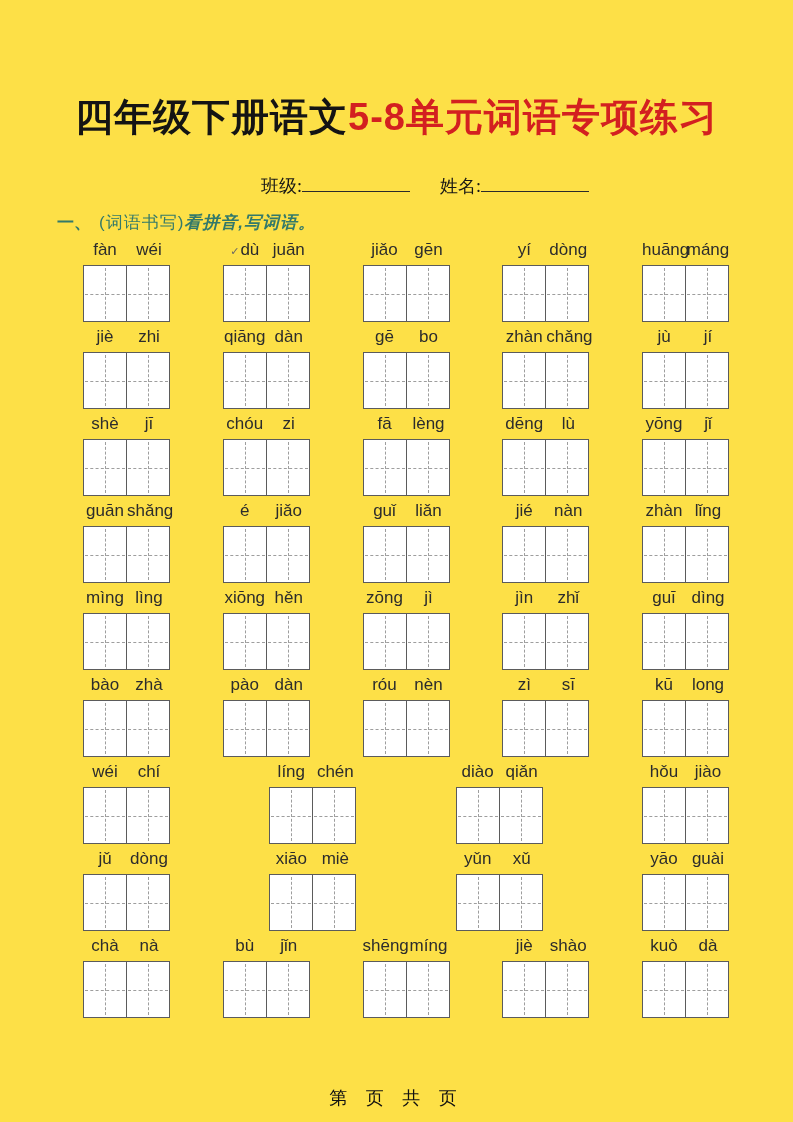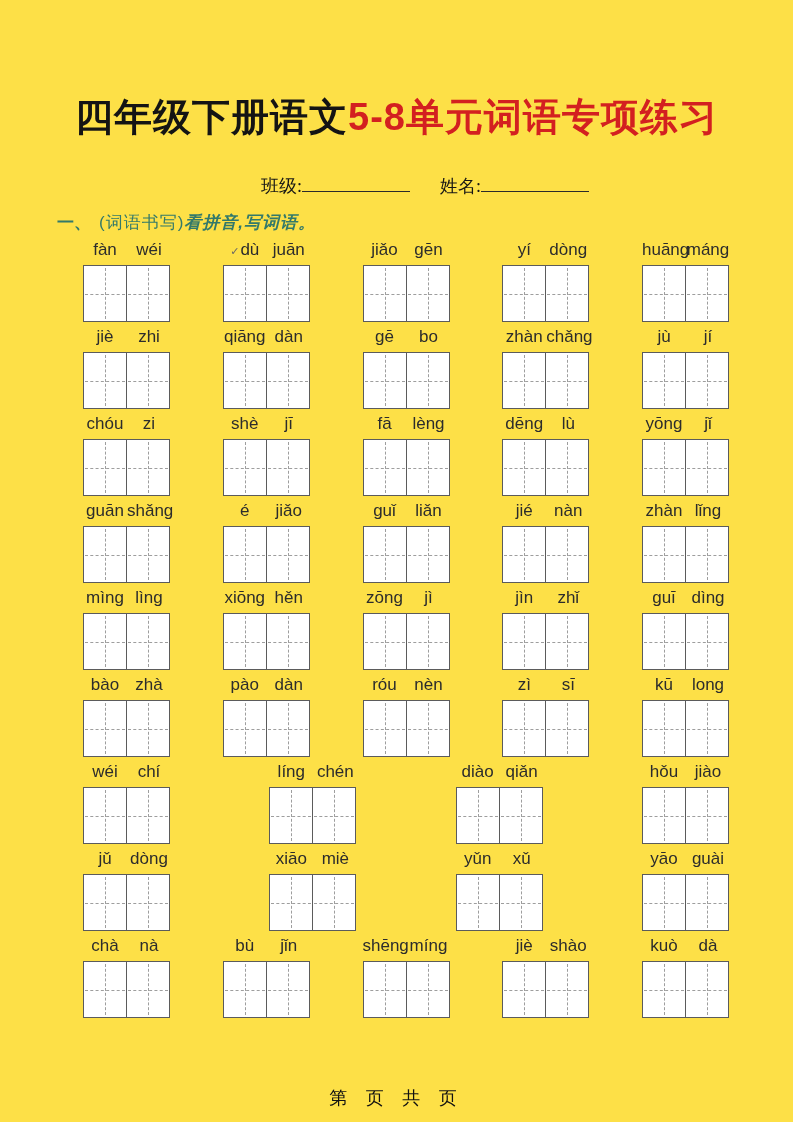--- a/index.html
+++ b/index.html
@@ -209,40 +209,40 @@
           </div>
           <div class="boxpair">
             <div class="boxcell"></div>
             <div class="boxcell"></div>
           </div>
         </div>
       </div>
       <div class="row">
         <div class="group">
           <div class="pinyin">
+            <span class="syl">shè</span>
+            <span class="syl">jī</span>
+          </div>
+          <div class="boxpair">
+            <div class="boxcell"></div>
+            <div class="boxcell"></div>
+          </div>
+        </div>
+        <div class="group">
+          <div class="pinyin">
             <span class="syl">chóu</span>
             <span class="syl">zi</span>
           </div>
           <div class="boxpair">
             <div class="boxcell"></div>
             <div class="boxcell"></div>
           </div>
         </div>
         <div class="group">
           <div class="pinyin">
-            <span class="syl">shè</span>
-            <span class="syl">jī</span>
-          </div>
-          <div class="boxpair">
-            <div class="boxcell"></div>
-            <div class="boxcell"></div>
-          </div>
-        </div>
-        <div class="group">
-          <div class="pinyin">
             <span class="syl">fā</span>
             <span class="syl">lèng</span>
           </div>
           <div class="boxpair">
             <div class="boxcell"></div>
             <div class="boxcell"></div>
           </div>
         </div>
         <div class="group">
           <div class="pinyin">

